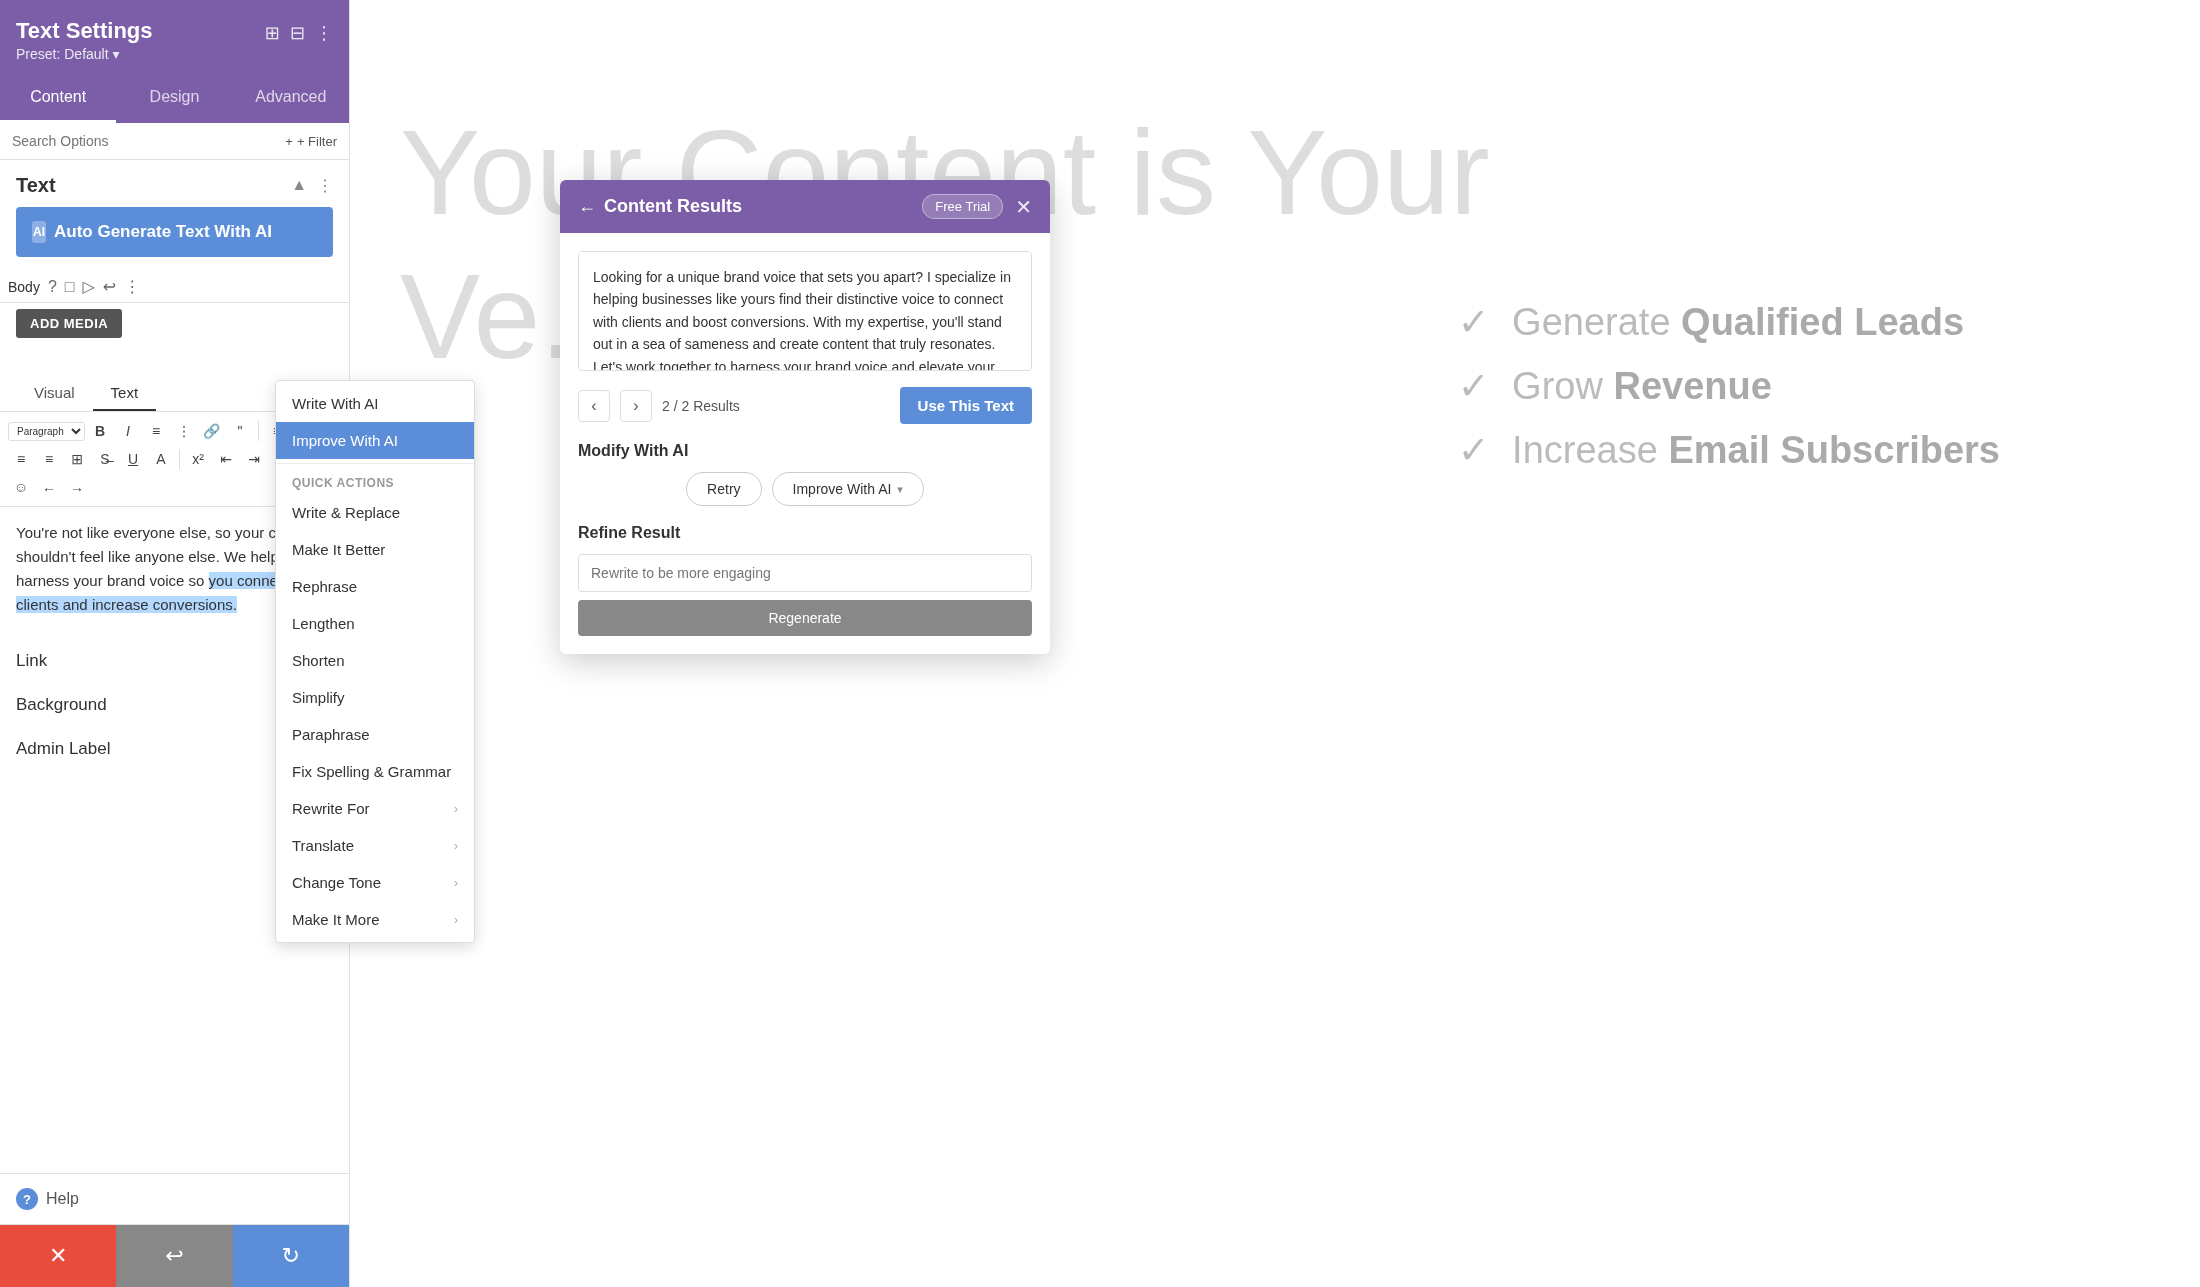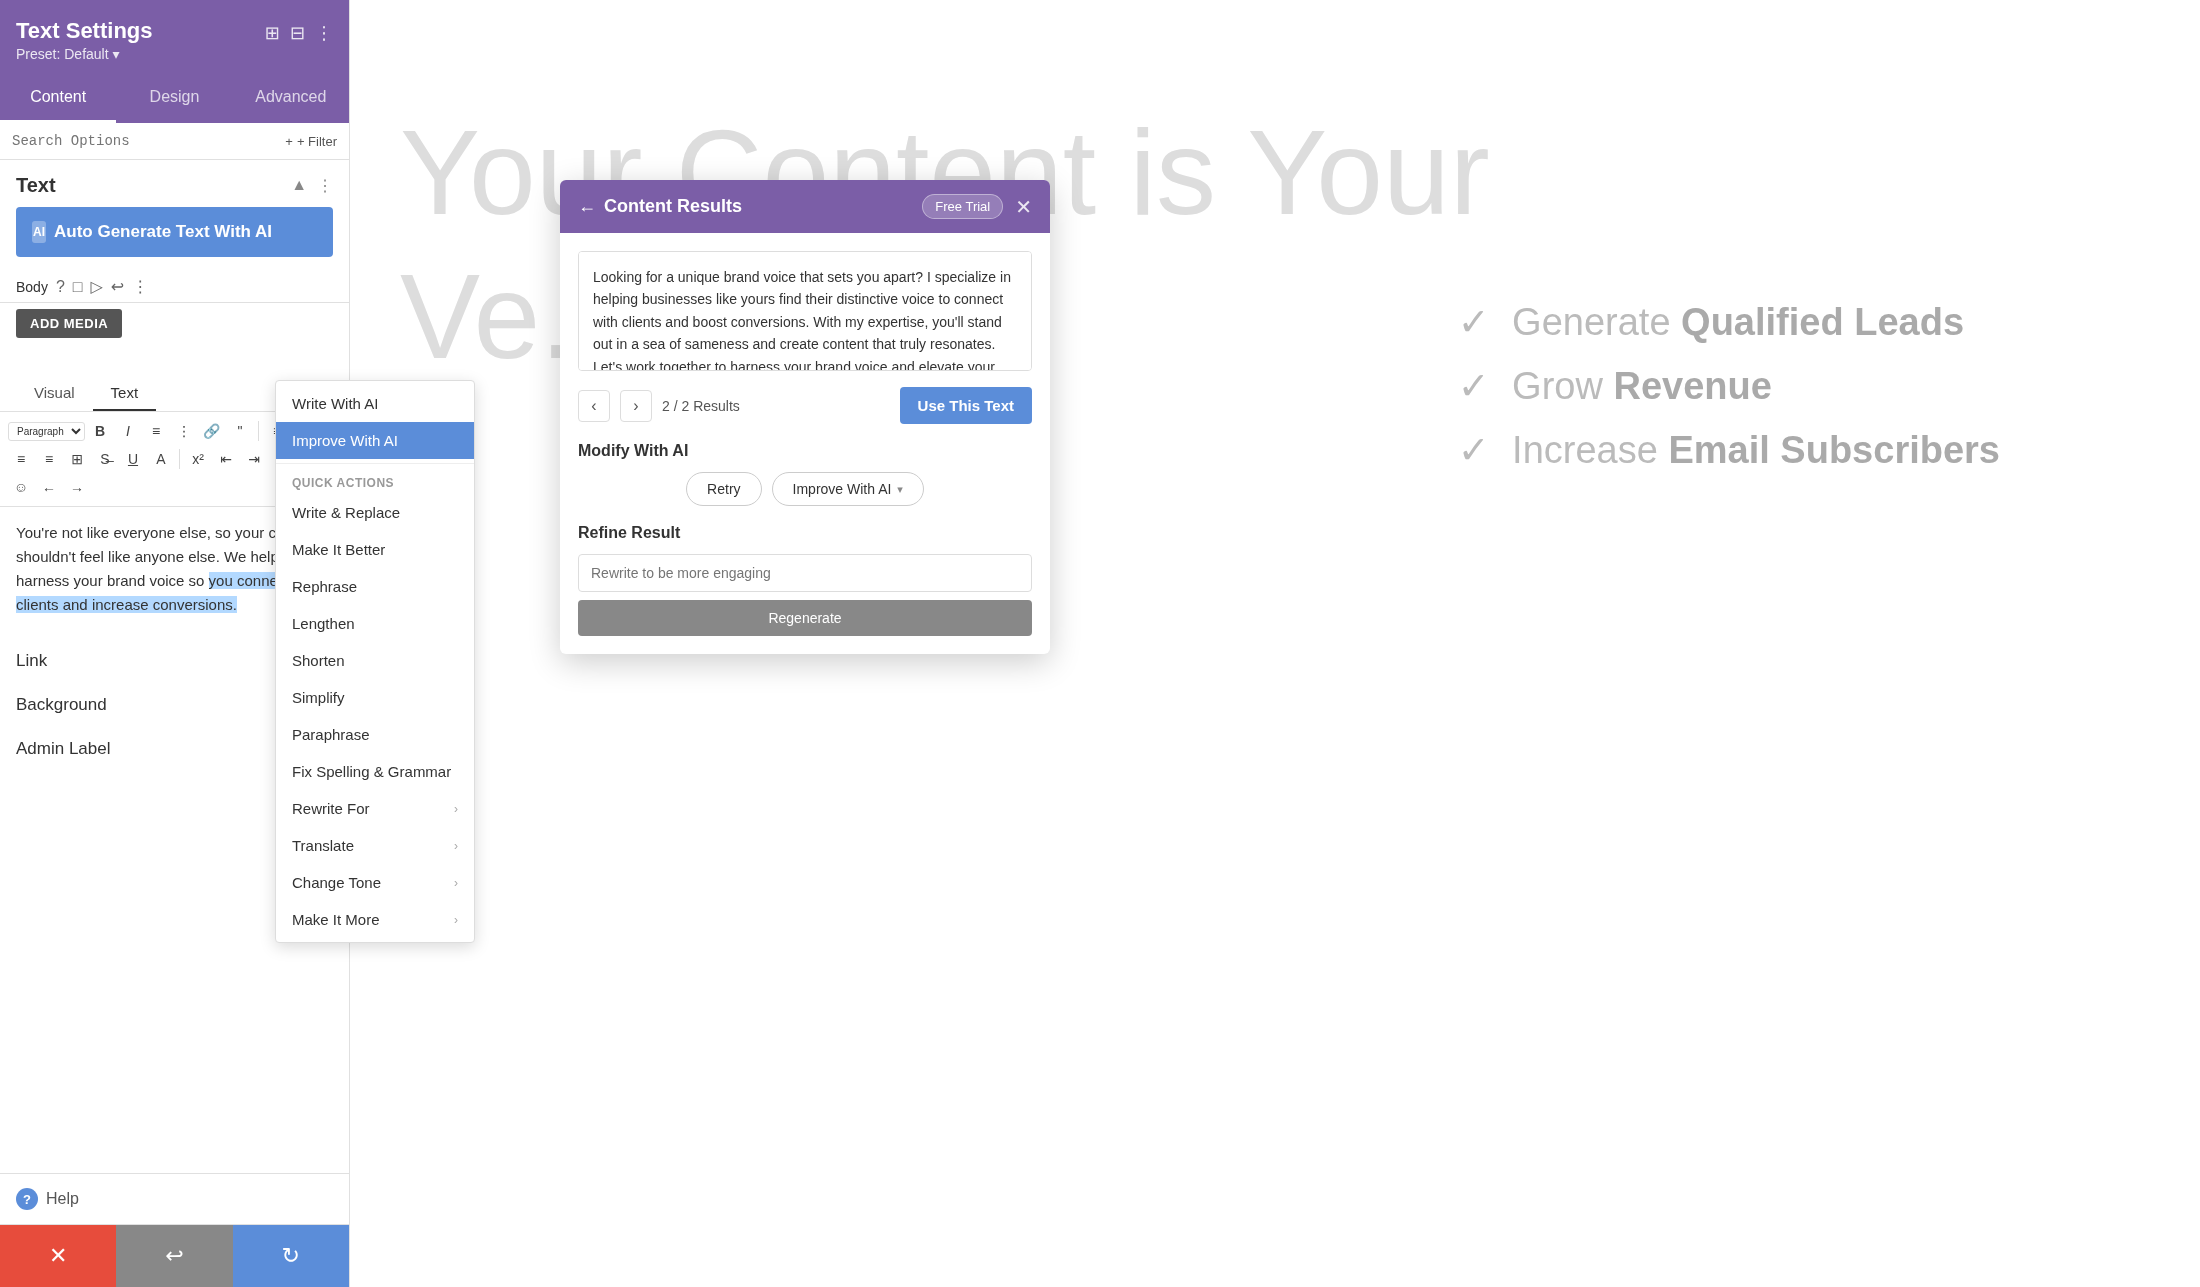--- a/index.html
+++ b/index.html
@@ -116,21 +116,20 @@
       padding: 10px 12px;
       border-bottom: 1px solid #e0e0e0;
       gap: 8px;
     }
     .sidebar-search input {
       flex: 1;
       border: none;
       outline: none;
       font-size: 14px;
       color: #888;
-      font-family: Liberation Mono, monospace;
     }
     .filter-btn {
       display: flex;
       align-items: center;
       gap: 4px;
       font-size: 13px;
       color: #555;
       cursor: pointer;
       white-space: nowrap;
     }
@@ -176,21 +175,21 @@
       align-items: center;
       justify-content: center;
       font-size: 12px;
       font-weight: 700;
     }
 
     .toolbar-row {
       display: flex;
       align-items: center;
       gap: 8px;
-      padding: 6px 16px;
+      padding: 6px 8px;
       border-bottom: 1px solid #e0e0e0;
       font-size: 14px;
       color: #555;
     }
     .toolbar-label { font-weight: 500; color: #333; }
     .toolbar-icon { font-size: 16px; cursor: pointer; color: #666; }
 
     .editor-tabs {
       display: flex;
       padding: 8px 16px 0;

